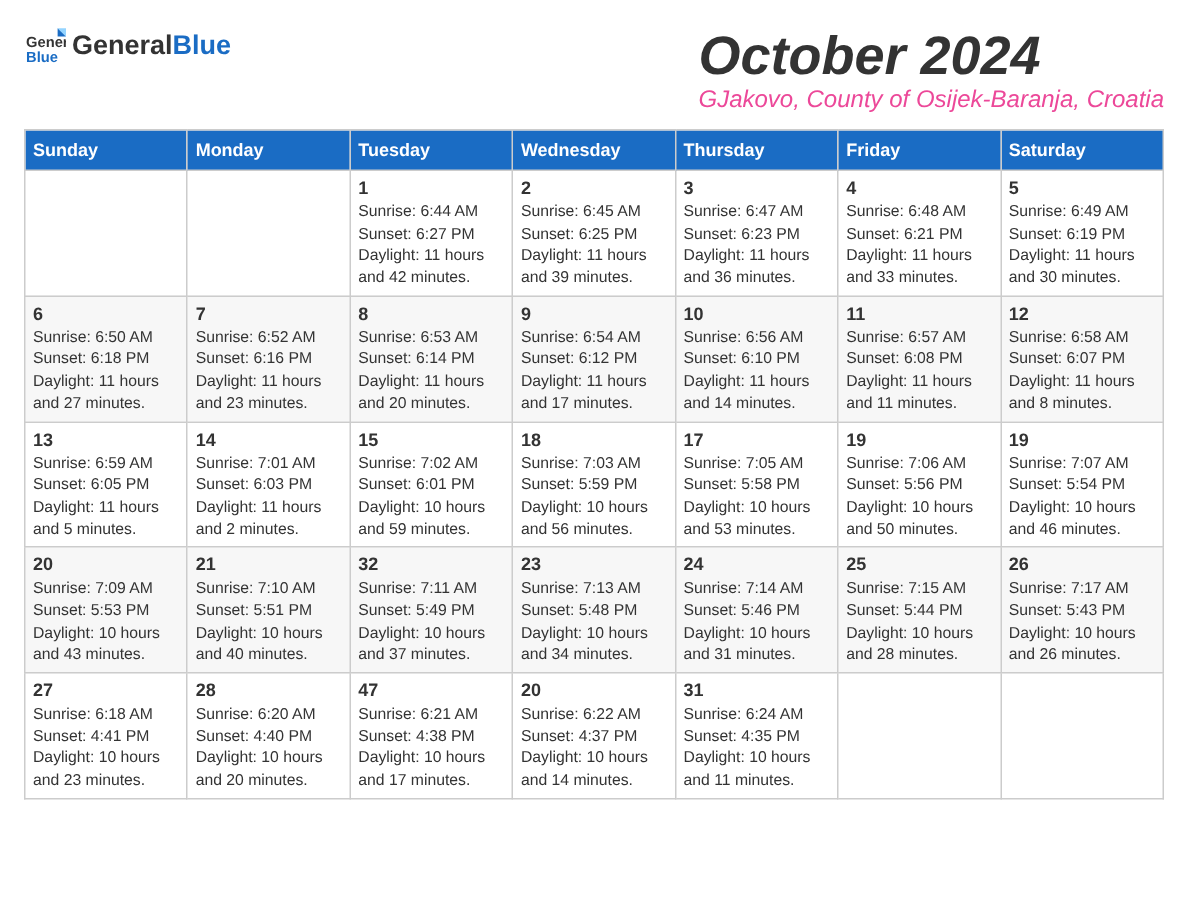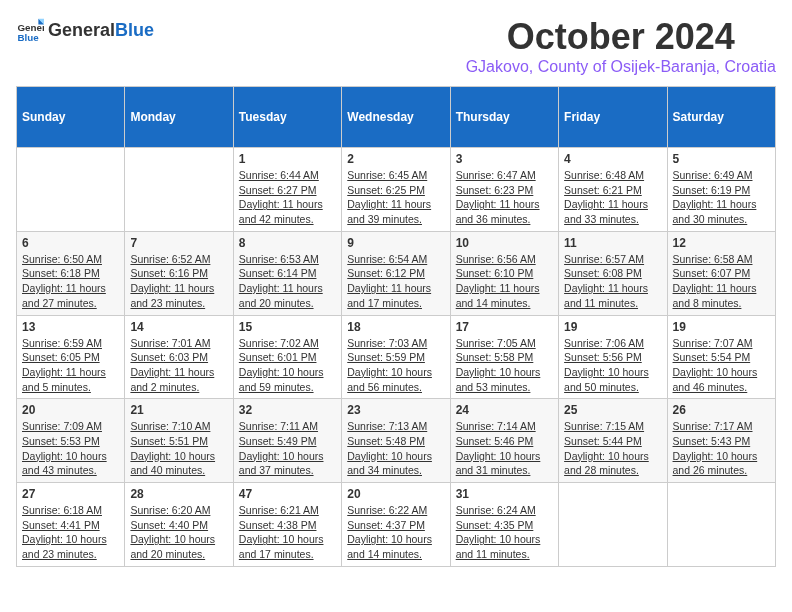--- a/index.html
+++ b/index.html
@@ -20,54 +20,53 @@
       display: flex;
       align-items: center;
       gap: 4px;
     }
     .logo-text-general { font-size: 18px; font-weight: bold; color: #333; }
     .logo-text-blue { font-size: 18px; font-weight: bold; color: #1a6cc4; }
     .logo-icon {
       width: 28px;
       height: 28px;
     }
-    .title-block { text-align: center; }
+    .title-block { text-align: left; font-style: italic; }
     .month-title { font-size: 36px; font-weight: bold; color: #333; }
-    .location-title { font-size: 16px; color: #8b5cf6; }
+    .location-title { font-size: 16px; color: #ec4899; }
     table {
       width: 100%;
       border-collapse: collapse;
       font-size: 11px;
     }
     thead tr th {
       background-color: #1a6cc4;
       color: #fff;
       text-align: left;
-      padding: 23px 5px;
+      padding: 6px 5px;
       font-size: 12px;
       border: 1px solid #ccc;
     }
     tbody tr td {
       border: 1px solid #ccc;
       vertical-align: top;
       padding: 4px 5px;
       height: 80px;
       width: calc(100% / 7);
       color: #333;
     }
     .day-number {
       font-weight: bold;
       font-size: 12px;
       margin-bottom: 2px;
     }
     .cell-text {
       font-size: 10.5px;
       line-height: 1.4;
       color: #333;
-      text-decoration: underline;
     }
     .empty-cell { background: #f9f9f9; }
     tbody tr:nth-child(even) td { background: #f7f7f7; }
     tbody tr:nth-child(odd) td { background: #fff; }
   </style>
 </head>
 <body>
 
 <div class="header">
   <div class="logo">

